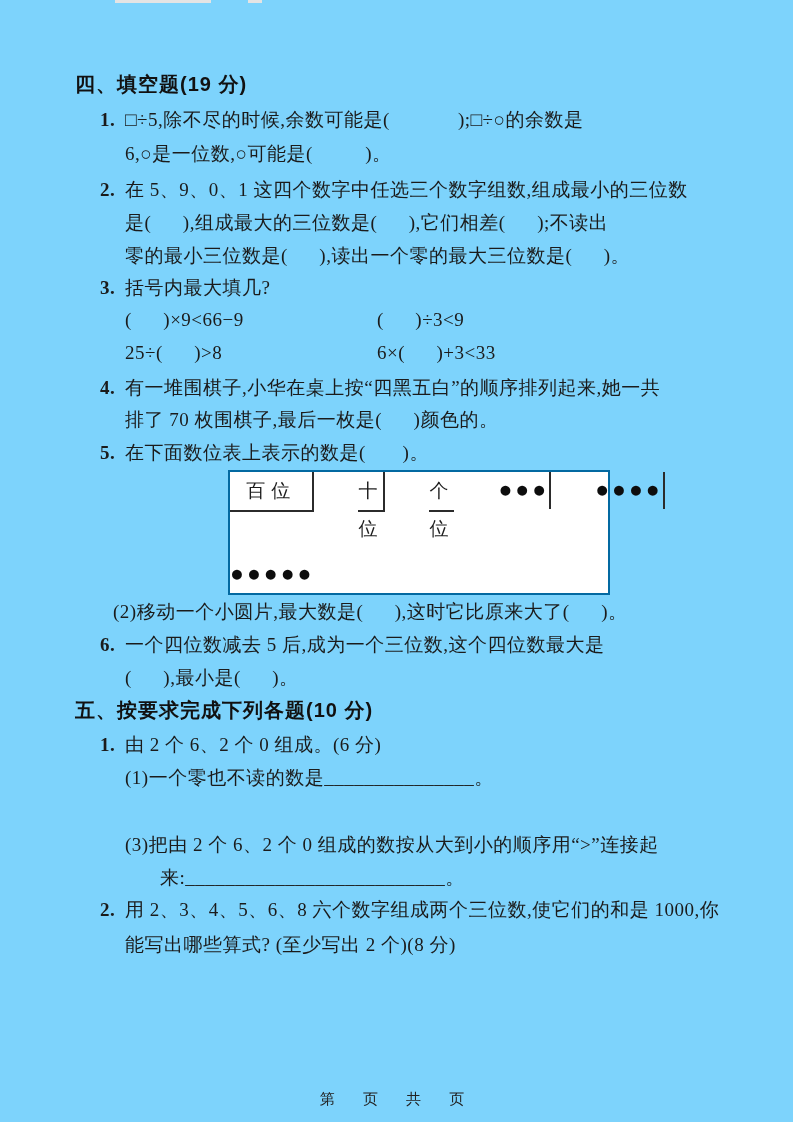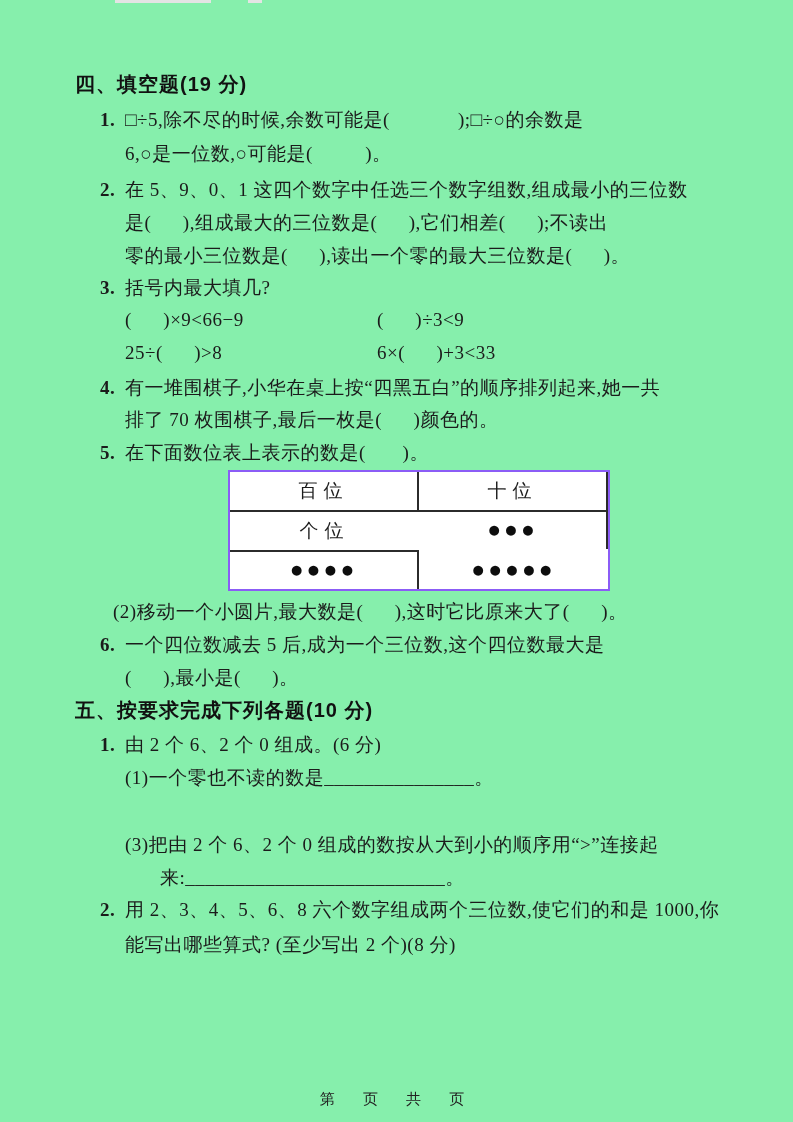--- a/index.html
+++ b/index.html
@@ -1,20 +1,20 @@
 <!DOCTYPE html>
 <html><head>
 <meta charset="utf-8">
 <style>
   html, body { margin: 0; padding: 0; background: #ffffff; }
   .page {
     position: relative;
     width: 793px;
     height: 1122px;
-    background: #86efac;
+    background: #7dd3fc;
     font-family: "Liberation Serif", "DejaVu Serif", serif;
     color: #1b1b1b;
     overflow: hidden;
   }
   .line {
     position: absolute;
     white-space: pre;
     font-size: 19px;
     line-height: 28px;
     height: 28px;
@@ -37,24 +37,25 @@
     position: absolute;
     background: #e4e4e4;
     height: 3px;
     top: 0;
   }
   .pv-table {
     position: absolute;
     left: 228px;
     top: 470px;
     width: 378px;
-    border: 2px solid #8b5cf6;
+    border: 2px solid #0369a1;
     display: grid;
-    grid-template-columns: 1fr 1fr;
+    grid-template-columns: 1fr 1fr 1fr 1fr 1fr;
     background: #fff;
+    gap: 44px;
   }
   .pv-cell {
     border-right: 2px solid #2b2b2b;
     text-align: center;
   }
   .pv-cell.last { border-right: none; }
   .pv-head {
     height: 38px;
     line-height: 38px;
     font-size: 19px;

